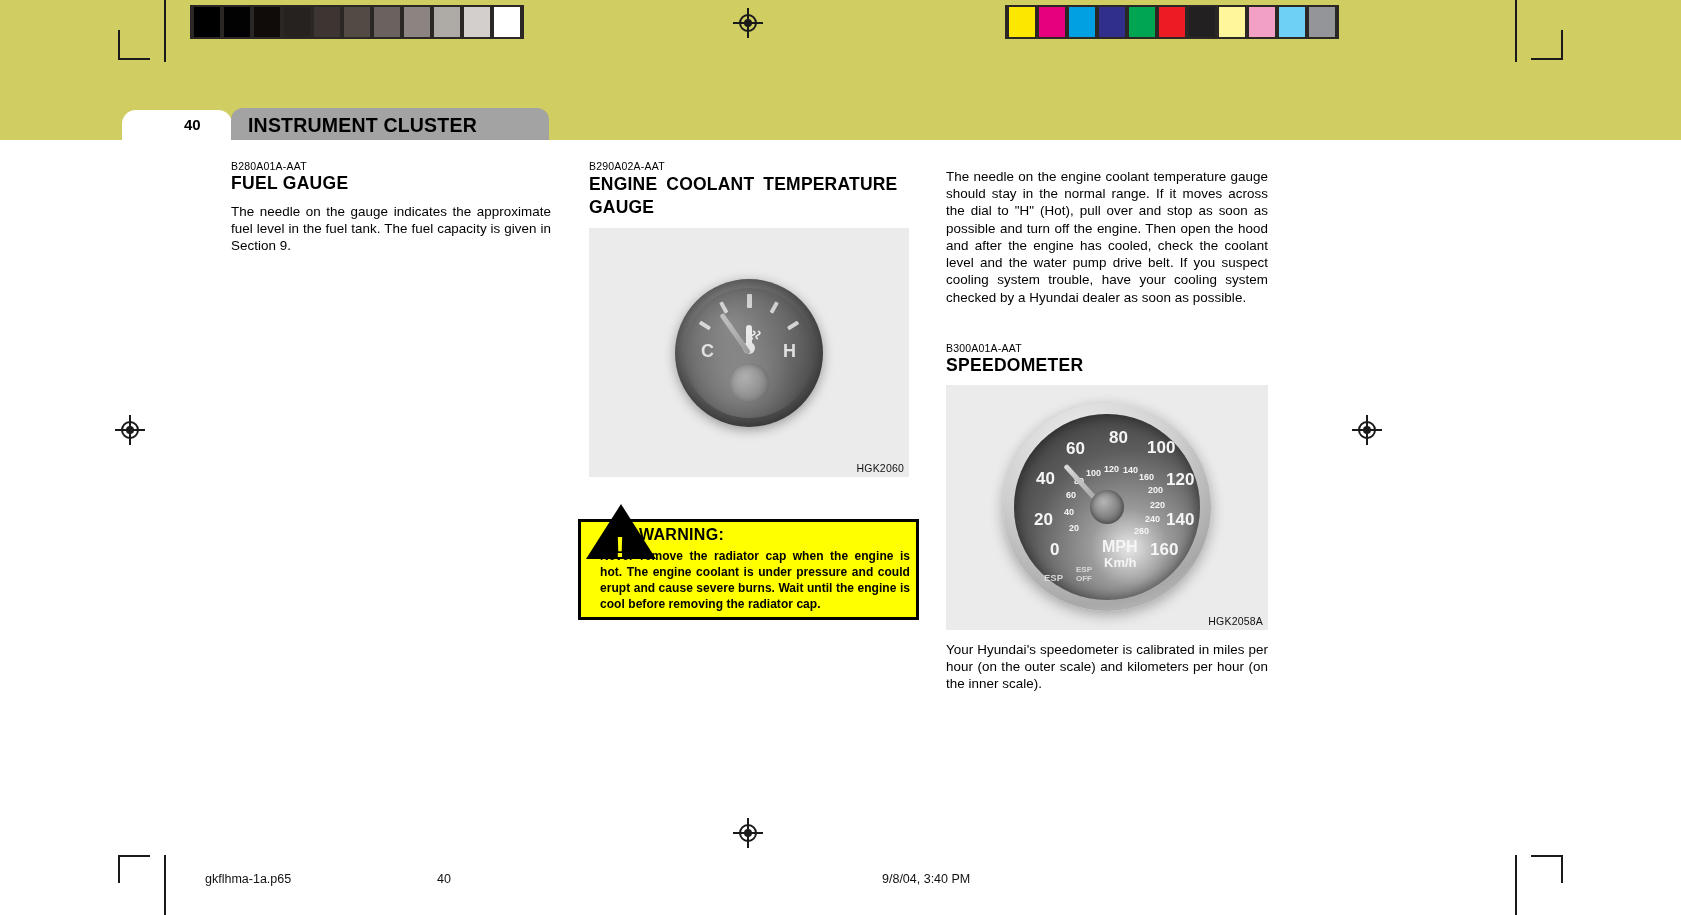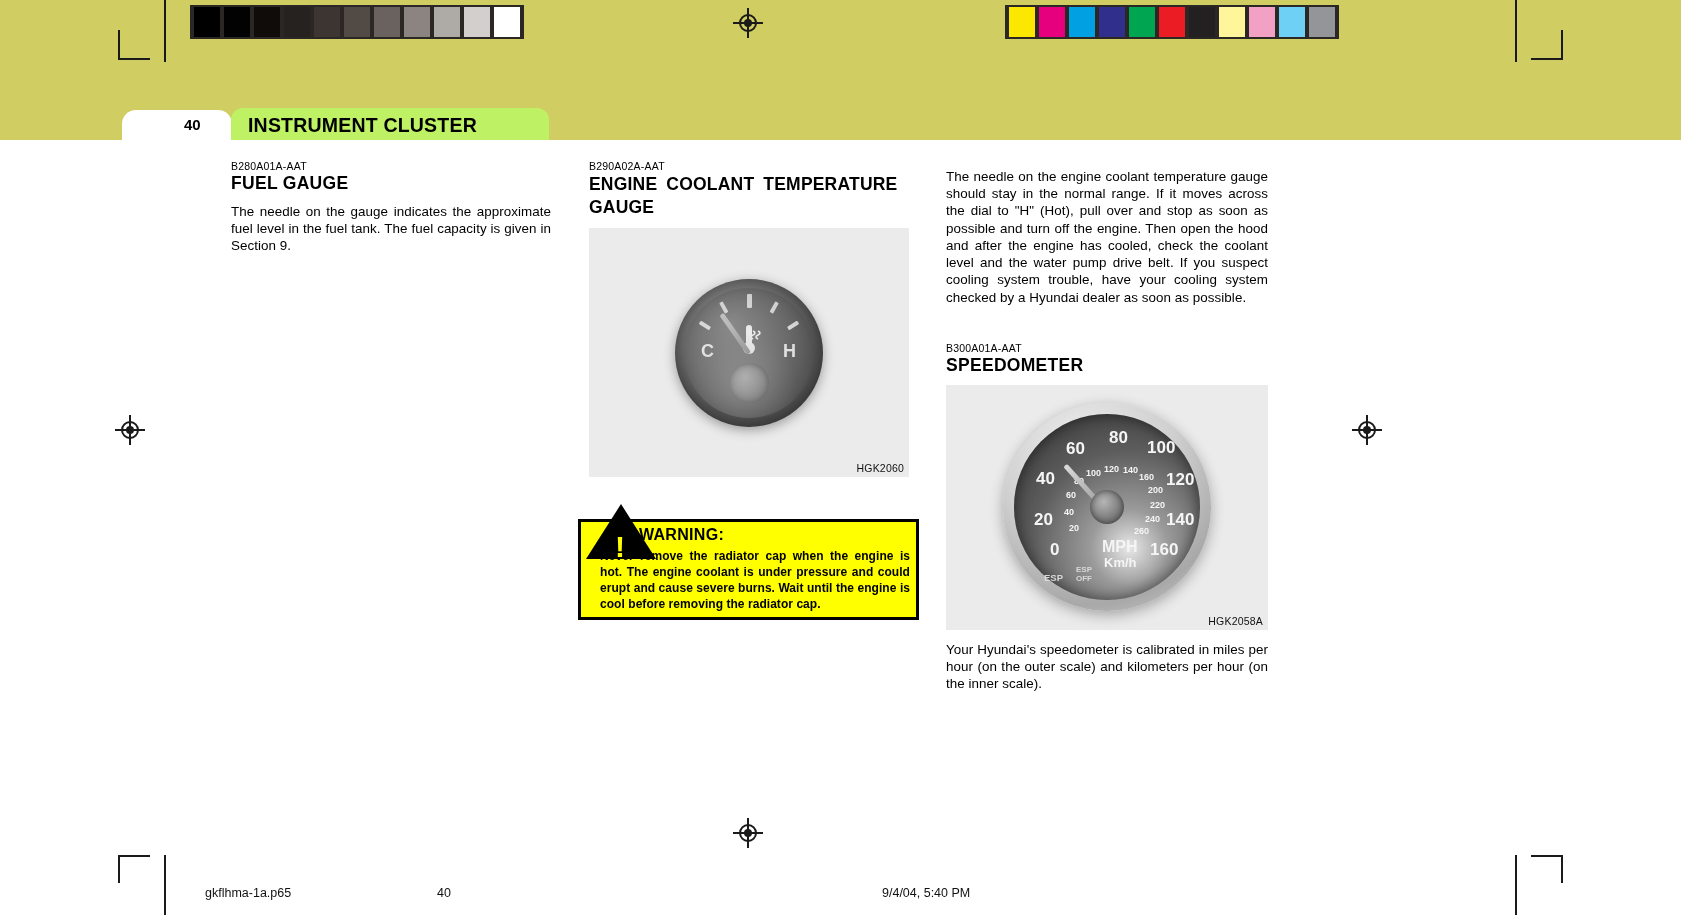--- a/index.html
+++ b/index.html
@@ -27,21 +27,21 @@
 
   
   .chapter{position:absolute;left:190px;top:78px;display:flex;align-items:baseline;color:#fff;}
   .chapter .num{font-size:27px;font-weight:bold;line-height:1;margin-right:3px;}
   .chapter .ctext{font-size:13.5px;font-weight:bold;letter-spacing:-0.9px;margin-top:42px;}
 
   .pagetab{position:absolute;left:122px;top:110px;width:110px;height:30px;
            background:#fff;border-radius:14px 14px 0 0;}
   .pagetab .pnum{position:absolute;left:62px;top:6px;font-size:15px;font-weight:bold;}
   .titletab{position:absolute;left:231px;top:108px;width:318px;height:32px;
-            background:#bef264;border-radius:12px 12px 0 0;}
+            background:#a3a3a3;border-radius:12px 12px 0 0;}
   .titletab .ttext{position:absolute;left:17px;top:6px;font-size:19.5px;
                    font-weight:bold;letter-spacing:0.2px;}
 
   
   .col{position:absolute;top:160px;}
   #col-left{left:231px;width:320px;}
   #col-mid{left:589px;width:320px;}
   #col-right{left:946px;width:322px;}
 
   .sec-code{font-size:10.5px;letter-spacing:0.2px;margin:0 0 1px 0;}
@@ -81,21 +81,21 @@
   .warn-body{font-size:12px;font-weight:bold;line-height:1.33;text-align:justify;
              padding:1px 6px 4px 19px;letter-spacing:0.05px;}
   .warn-tri{position:absolute;left:5px;top:-18px;width:0;height:0;
             border-left:35px solid transparent;border-right:35px solid transparent;
             border-bottom:55px solid #000;}
   .warn-bang{position:absolute;left:34px;top:10px;color:#ffff00;font-size:30px;
              font-weight:bold;line-height:1;font-family:"Liberation Sans",sans-serif;}
 
   
   .footer{position:absolute;left:0;bottom:0;width:1681px;height:60px;}
-  .foot-txt{position:absolute;font-size:12.5px;color:#111;margin-top:14px;}
+  .foot-txt{position:absolute;font-size:12.5px;color:#111;}
 </style>
 </head>
 <body>
 
 <div class="band"></div>
 
 <div class="swatch-strip" id="gray-strip">
     <div class="sw" style="background: rgb(0, 0, 0);"></div>
     <div class="sw" style="background: rgb(2, 2, 2);"></div>
     <div class="sw" style="background: rgb(16, 12, 10);"></div>
@@ -265,14 +265,14 @@
 <div class="footer">
   <div class="cropmark" style="left:118px;top:0px;width:32px;height:2px;"></div>
   <div class="cropmark" style="left:118px;top:0px;width:2px;height:28px;"></div>
   <div class="cropmark" style="left:164px;top:0px;width:2px;height:60px;"></div>
   <div class="cropmark" style="left:1531px;top:0px;width:32px;height:2px;"></div>
   <div class="cropmark" style="left:1561px;top:0px;width:2px;height:28px;"></div>
   <div class="cropmark" style="left:1515px;top:0px;width:2px;height:60px;"></div>
 
   <span class="foot-txt" style="left:205px;top:17px;">gkflhma-1a.p65</span>
   <span class="foot-txt" style="left:437px;top:17px;">40</span>
-  <span class="foot-txt" style="left:882px;top:17px;">9/4/04, 5:40 PM</span>
+  <span class="foot-txt" style="left:882px;top:17px;">9/8/04, 3:40 PM</span>
 </div>
 
 </body></html>

